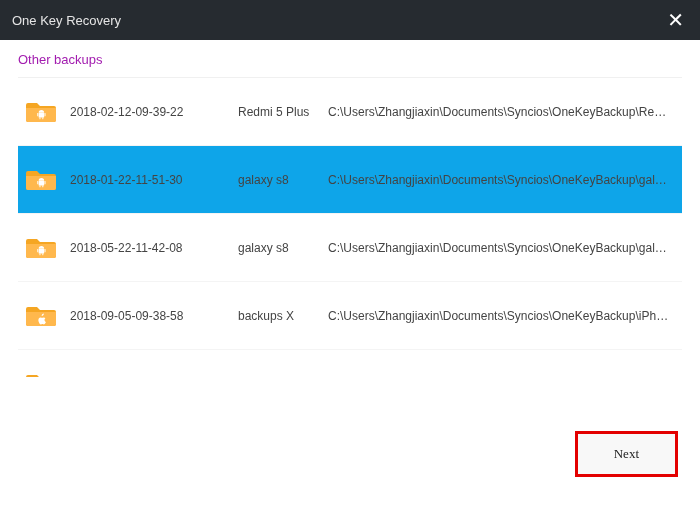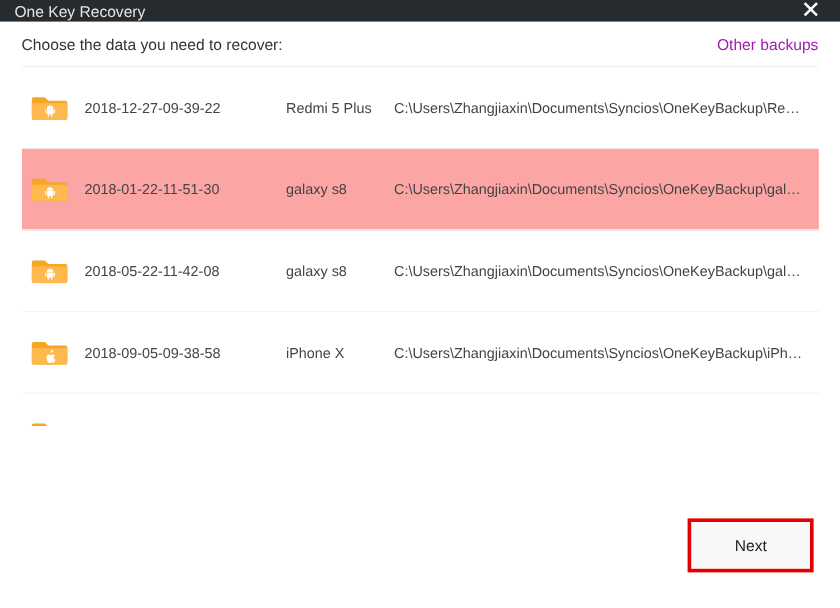--- a/index.html
+++ b/index.html
@@ -5,21 +5,21 @@
     * { margin: 0; padding: 0; box-sizing: border-box; }
     body {
       font-family: -apple-system, BlinkMacSystemFont, "Segoe UI", Arial, sans-serif;
       background: #fff;
       width: 700px;
       height: 507px;
       overflow: hidden;
     }
     .titlebar {
       background: #262b30;
-      height: 18px;
+      height: 40px;
       display: flex;
       align-items: center;
       justify-content: space-between;
       padding: 0 12px;
       color: #e5e5e5;
       font-size: 13px;
     }
     .titlebar-title { font-weight: 400; }
     .close-btn {
       color: #fff;
@@ -54,21 +54,21 @@
     .row {
       display: flex;
       align-items: center;
       height: 68px;
       border-bottom: 1px solid #f4f4f4;
       padding: 0 12px 0 8px;
       font-size: 12px;
       color: #444;
       cursor: pointer;
     }
-    .row.selected { background: #fca5a5; }
+    .row.selected { background: #0ea5e9; }
     .folder-icon {
       width: 30px;
       height: 24px;
       margin-right: 14px;
       flex-shrink: 0;
     }
     .col-date { width: 140px; flex-shrink: 0; }
     .col-device { width: 90px; flex-shrink: 0; margin-left: 28px; }
     .col-path { flex: 1; white-space: nowrap; overflow: hidden; text-overflow: ellipsis; color: #444; }
     .footer {
@@ -79,50 +79,50 @@
     .next-btn {
       display: inline-block;
       border: 3px solid #e30000;
       background: #f8f8f8;
       color: #222;
       font-size: 13px;
       padding: 12px 36px;
       cursor: pointer;
       text-align: center;
       min-width: 92px;
+      font-family: Liberation Serif, serif;
     }
   </style>
 </head>
 <body>
 
 <div class="titlebar">
   <span class="titlebar-title">One Key Recovery</span>
   <span class="close-btn">✕</span>
 </div>
 
 <div class="header-row">
-  <span>Choose the data you need to recover:</span>
   <span class="other-backups">Other backups</span>
 </div>
 
 <div class="list-container" id="list">
     <div class="row">
       <span><svg class="folder-icon" viewBox="0 0 30 24">
           <path fill="#f5a623" d="M2 5 h9 l3 3 h14 a2 2 0 0 1 2 2 v12 a2 2 0 0 1 -2 2 H2 a2 2 0 0 1 -2 -2 V7 a2 2 0 0 1 2 -2 z"></path>
           <path fill="#ffb84d" d="M0 10 h30 v12 a2 2 0 0 1 -2 2 H2 a2 2 0 0 1 -2 -2 z"></path>
           <g fill="#fff" transform="translate(11,12) scale(0.55)">
             <path d="M3 5 a5 5 0 0 1 10 0 H3 z M5 2.5 a.6 .6 0 1 1 0 .01 M11 2.5 a.6 .6 0 1 1 0 .01"></path>
             <rect x="3" y="5.5" width="10" height="8" rx="1"></rect>
             <rect x="0.5" y="5.5" width="1.8" height="6" rx="1"></rect>
             <rect x="13.7" y="5.5" width="1.8" height="6" rx="1"></rect>
             <rect x="4.5" y="13" width="1.8" height="4" rx="1"></rect>
             <rect x="9.7" y="13" width="1.8" height="4" rx="1"></rect>
           </g>
         </svg></span>
-      <span class="col-date">2018-12-27-09-39-22</span>
+      <span class="col-date">2018-02-12-09-39-22</span>
       <span class="col-device">Redmi 5 Plus</span>
       <span class="col-path">C:\Users\Zhangjiaxin\Documents\Syncios\OneKeyBackup\Redmi 5 Plus\2...</span>
     </div>
     <div class="row selected">
       <span><svg class="folder-icon" viewBox="0 0 30 24">
           <path fill="#f5a623" d="M2 5 h9 l3 3 h14 a2 2 0 0 1 2 2 v12 a2 2 0 0 1 -2 2 H2 a2 2 0 0 1 -2 -2 V7 a2 2 0 0 1 2 -2 z"></path>
           <path fill="#ffb84d" d="M0 10 h30 v12 a2 2 0 0 1 -2 2 H2 a2 2 0 0 1 -2 -2 z"></path>
           <g fill="#fff" transform="translate(11,12) scale(0.55)">
             <path d="M3 5 a5 5 0 0 1 10 0 H3 z M5 2.5 a.6 .6 0 1 1 0 .01 M11 2.5 a.6 .6 0 1 1 0 .01"></path>
             <rect x="3" y="5.5" width="10" height="8" rx="1"></rect>
@@ -153,21 +153,21 @@
       <span class="col-device">galaxy s8</span>
       <span class="col-path">C:\Users\Zhangjiaxin\Documents\Syncios\OneKeyBackup\galaxy s8\2018-...</span>
     </div>
     <div class="row">
       <span><svg class="folder-icon" viewBox="0 0 30 24">
           <path fill="#f5a623" d="M2 5 h9 l3 3 h14 a2 2 0 0 1 2 2 v12 a2 2 0 0 1 -2 2 H2 a2 2 0 0 1 -2 -2 V7 a2 2 0 0 1 2 -2 z"></path>
           <path fill="#ffb84d" d="M0 10 h30 v12 a2 2 0 0 1 -2 2 H2 a2 2 0 0 1 -2 -2 z"></path>
           <path fill="#fff" transform="translate(11.5,12) scale(0.55)" d="M10.5 2.3c.7-.9 1.2-2 1-3.3-1 .1-2.2.7-2.9 1.5-.6.7-1.2 1.9-1 3 .1 0 .1 0 .1 0 1 0 2.1-.5 2.8-1.2zM12.7 10.9c0-2.1 1.7-3.1 1.8-3.1-1-1.4-2.5-1.6-3-1.6-1.3-.1-2.5.8-3.1.8-.7 0-1.6-.8-2.7-.7-1.4 0-2.7.8-3.4 2.1-1.5 2.5-.4 6.3 1 8.4.7 1 1.5 2.1 2.6 2.1 1.1 0 1.5-.7 2.8-.7 1.3 0 1.7.7 2.8.7 1.2 0 1.9-1 2.6-2 .8-1.2 1.2-2.3 1.2-2.4 0 0-2.3-.9-2.6-3.6z"></path>
         </svg></span>
       <span class="col-date">2018-09-05-09-38-58</span>
-      <span class="col-device">iPhone X</span>
+      <span class="col-device">backups X</span>
       <span class="col-path">C:\Users\Zhangjiaxin\Documents\Syncios\OneKeyBackup\iPhone X\2018-...</span>
     </div>
     <div class="row">
       <span><svg class="folder-icon" viewBox="0 0 30 24">
           <path fill="#f5a623" d="M2 5 h9 l3 3 h14 a2 2 0 0 1 2 2 v12 a2 2 0 0 1 -2 2 H2 a2 2 0 0 1 -2 -2 V7 a2 2 0 0 1 2 -2 z"></path>
           <path fill="#ffb84d" d="M0 10 h30 v12 a2 2 0 0 1 -2 2 H2 a2 2 0 0 1 -2 -2 z"></path>
           <g fill="#fff" transform="translate(11,12) scale(0.55)">
             <path d="M3 5 a5 5 0 0 1 10 0 H3 z M5 2.5 a.6 .6 0 1 1 0 .01 M11 2.5 a.6 .6 0 1 1 0 .01"></path>
             <rect x="3" y="5.5" width="10" height="8" rx="1"></rect>
             <rect x="0.5" y="5.5" width="1.8" height="6" rx="1"></rect>

